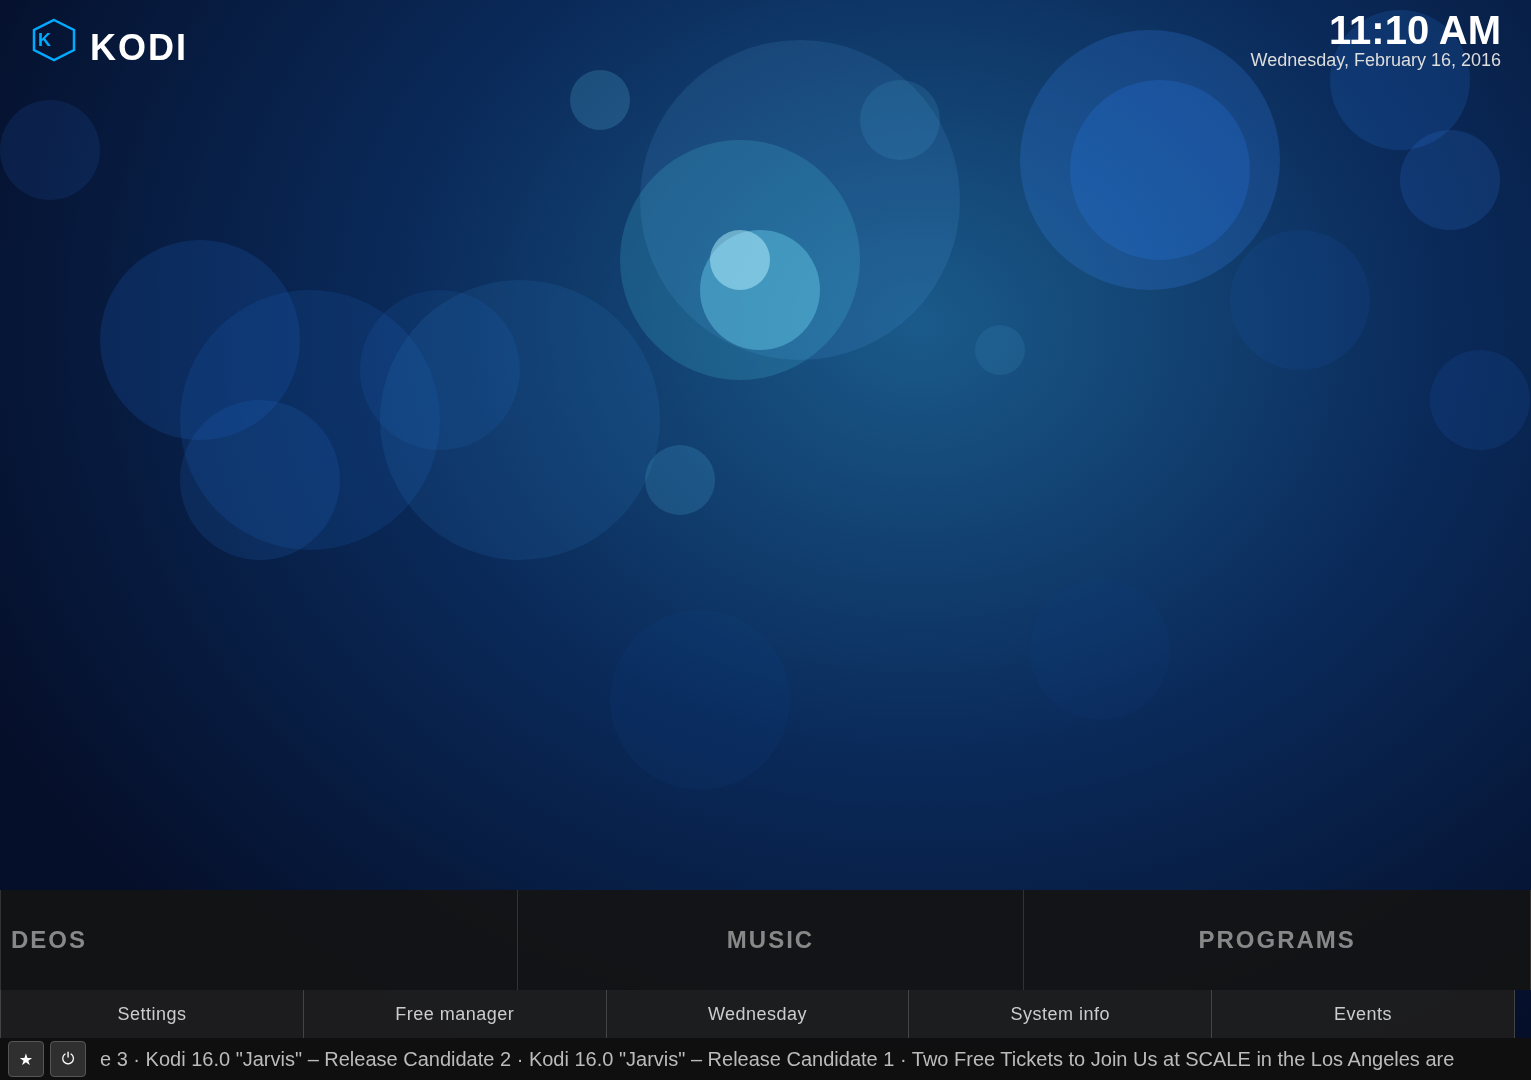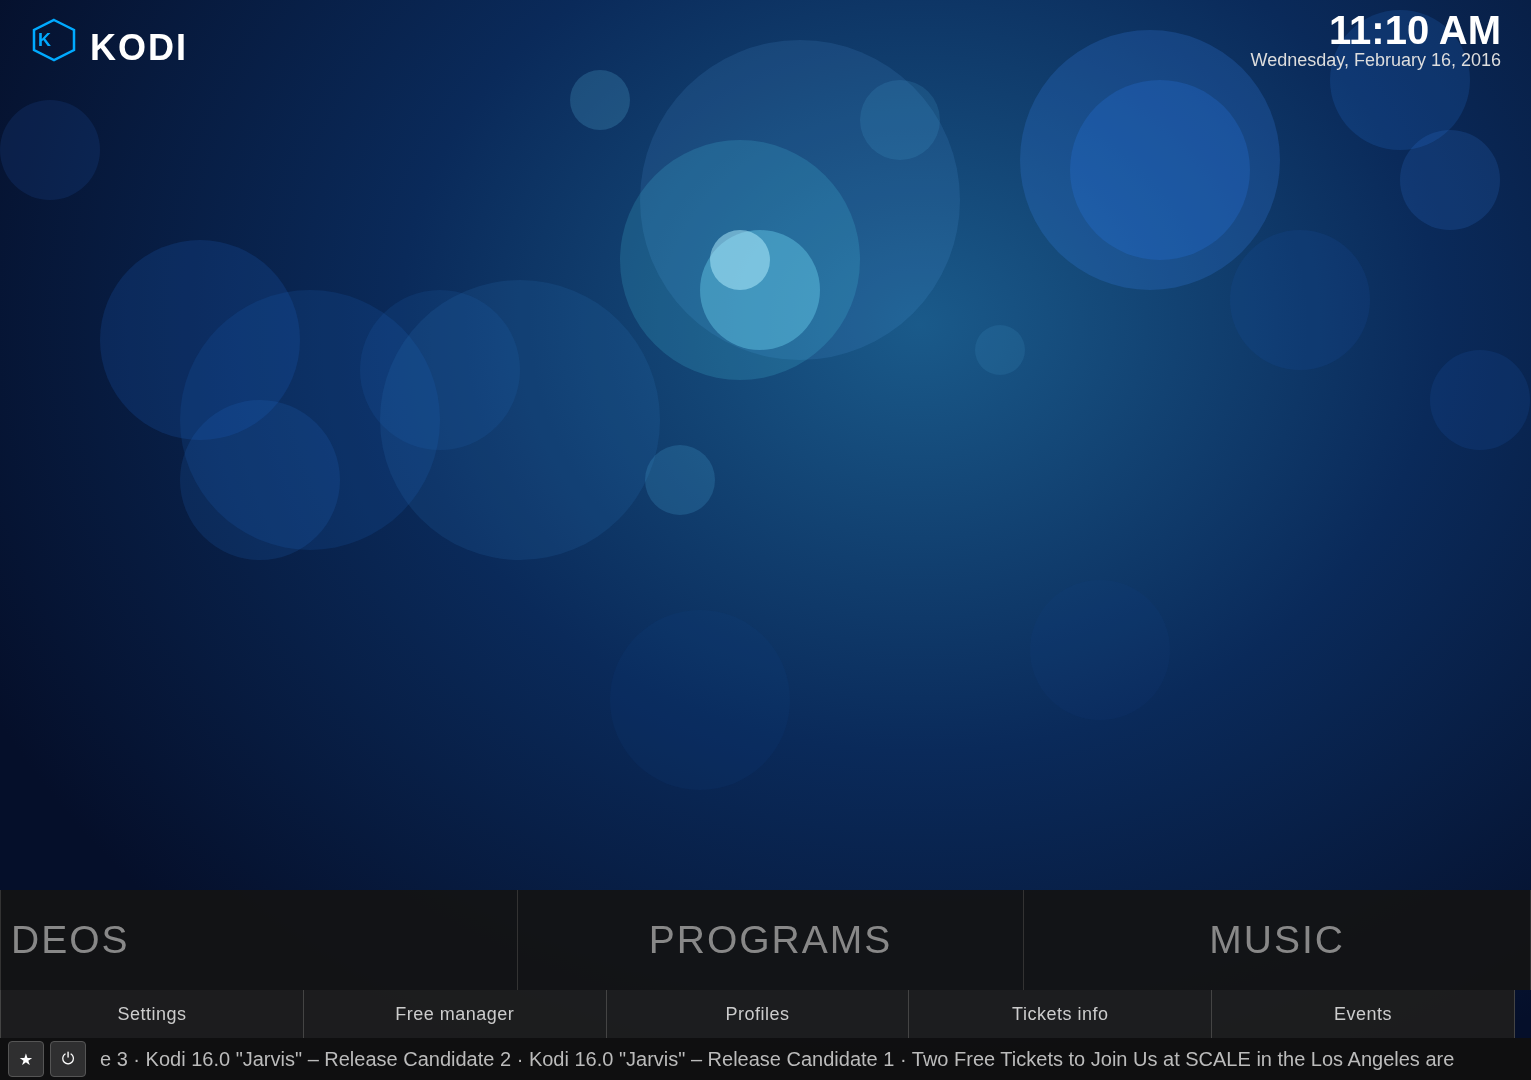--- a/index.html
+++ b/index.html
@@ -82,22 +82,22 @@
     }
 
     .nav-item {
       flex: 1;
       display: flex;
       align-items: center;
       justify-content: center;
       height: 100%;
       border-right: 1px solid #333;
       cursor: pointer;
-      font-size: 39px;
-      font-weight: normal;
+      font-size: 24px;
+      font-weight: bold;
       color: #888;
       letter-spacing: 2px;
       text-transform: uppercase;
       transition: color 0.2s;
     }
 
     .nav-item:first-child {
       border-left: 1px solid #333;
     }
 
@@ -232,39 +232,39 @@
     <div class="clock-time">11:10 AM</div>
     <div class="clock-date">Wednesday, February 16, 2016</div>
   </div>
 </div>
 
 <div class="main-nav">
   <div class="nav-item partial">
     <span>DEOS</span>
   </div>
   <div class="nav-item">
+    <span>MUSIC</span>
+  </div>
+  <div class="nav-item">
     <span>PROGRAMS</span>
   </div>
-  <div class="nav-item">
-    <span>MUSIC</span>
-  </div>
 </div>
 
 <div class="sub-nav">
   <div class="sub-nav-item">
     <span>Settings</span>
   </div>
   <div class="sub-nav-item">
     <span>Free manager</span>
   </div>
   <div class="sub-nav-item">
-    <span>Profiles</span>
-  </div>
-  <div class="sub-nav-item">
-    <span>Tickets info</span>
+    <span>Wednesday</span>
+  </div>
+  <div class="sub-nav-item">
+    <span>System info</span>
   </div>
   <div class="sub-nav-item">
     <span>Events</span>
   </div>
 </div>
 
 <div class="ticker-bar">
   <div class="ticker-icons">
     <div class="ticker-btn">
       <span>★</span>

